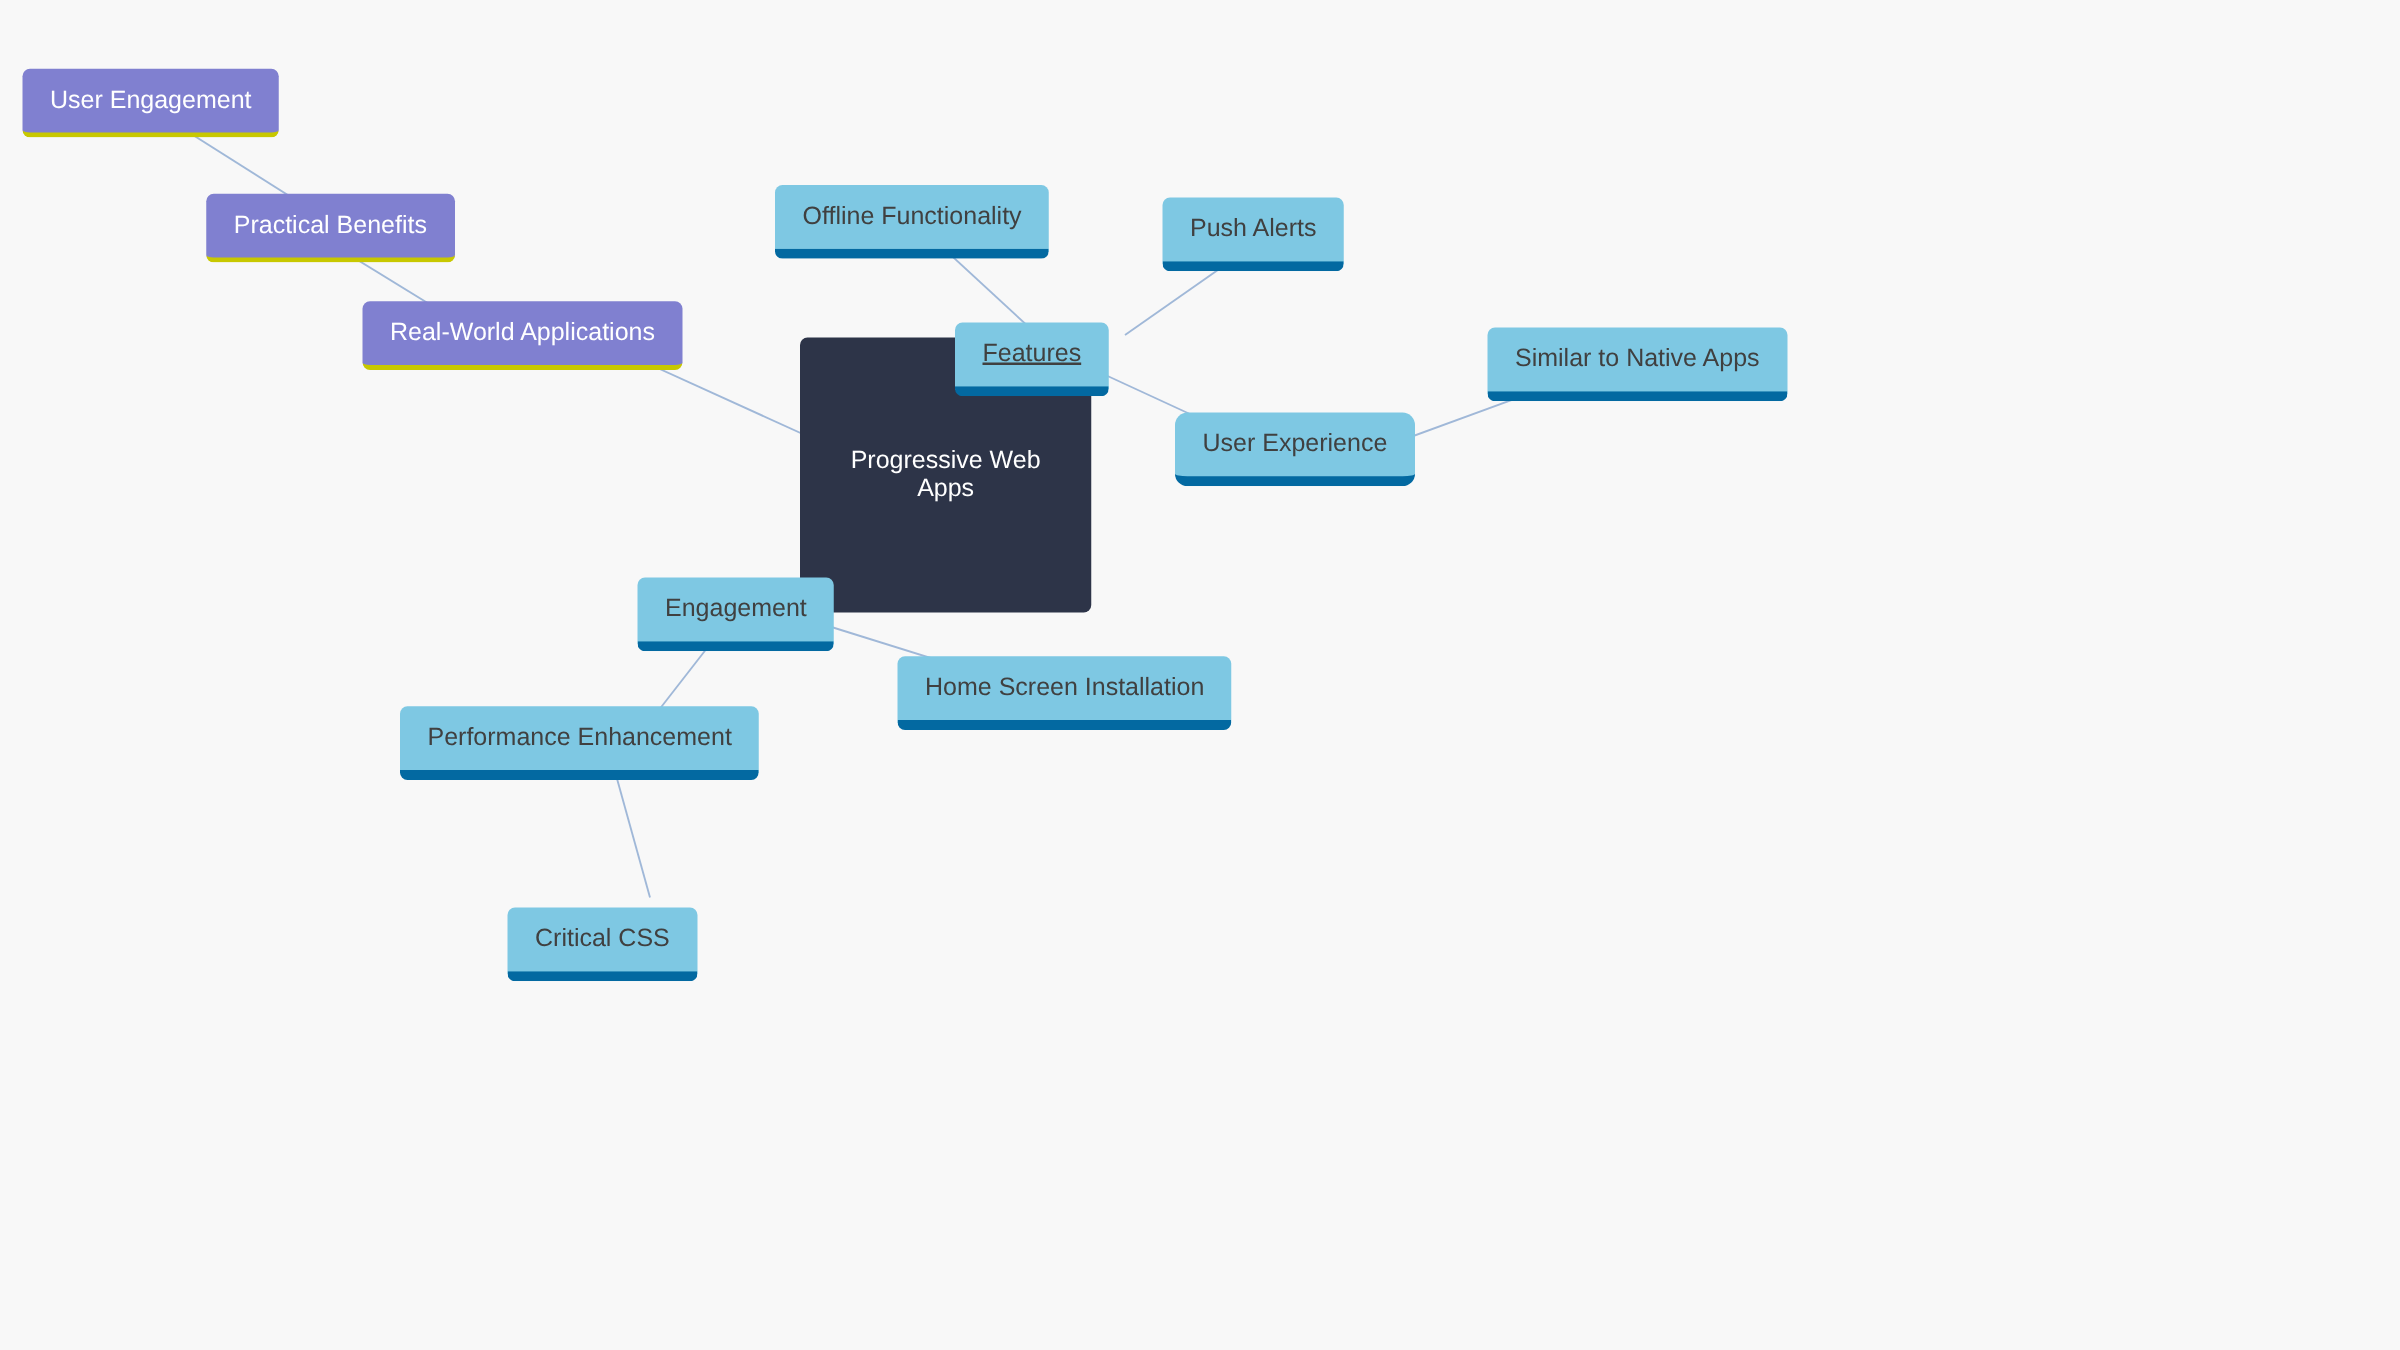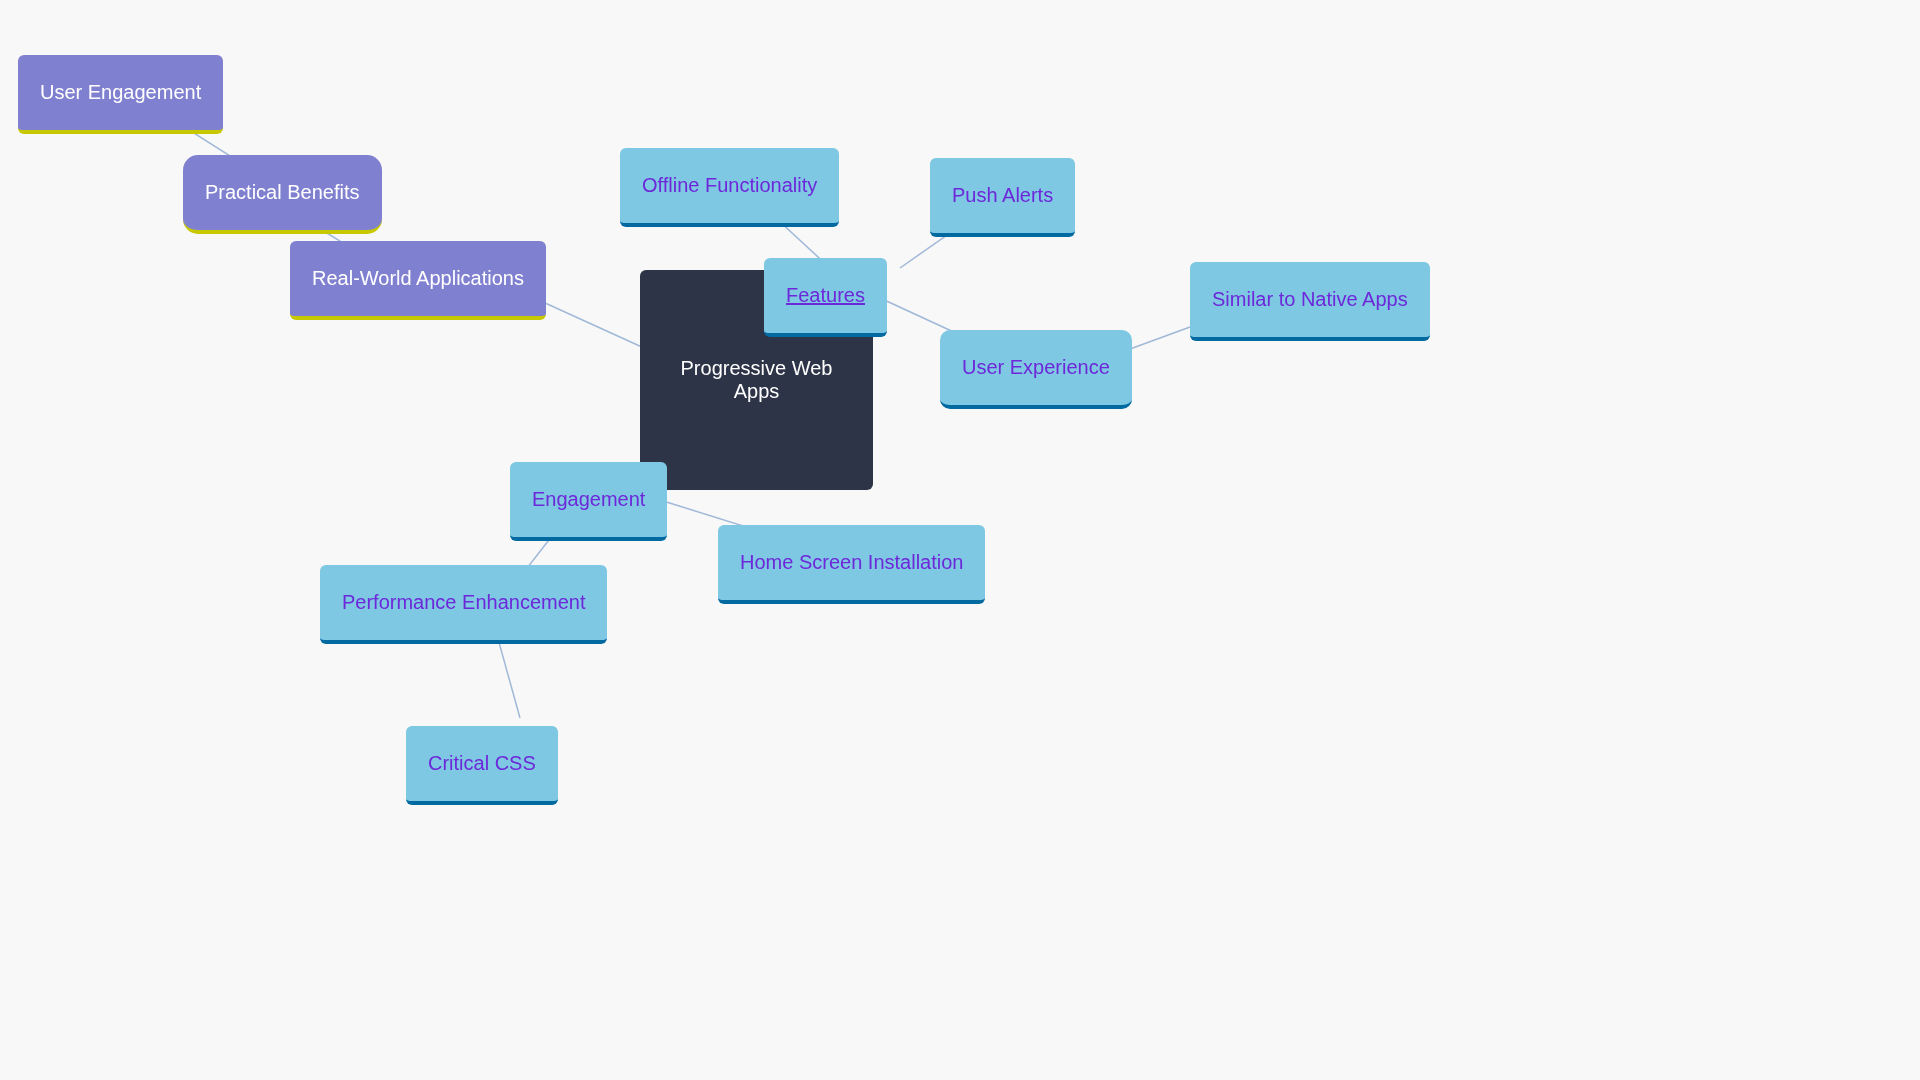--- a/index.html
+++ b/index.html
@@ -34,51 +34,50 @@
       font-size: 22px;
       font-weight: 400;
       left: 640px;
       top: 270px;
       z-index: 10;
     }
 
     .node {
       position: absolute;
       border-radius: 6px;
-      padding: 26px 22px;
+      padding: 14px 22px;
       font-size: 20px;
       font-weight: 400;
       z-index: 10;
       display: flex;
       align-items: center;
       justify-content: center;
       text-align: center;
     }
 
     .node-blue {
       background: #7ec8e3;
-      color: #6d28d9;
-      border-bottom: 4px solid #0369a1;
+      color: #404040;
+      border-bottom: 8px solid #0369a1;
     }
 
     .node-purple {
       background: #8080d0;
       color: #fff;
       border-bottom: 4px solid #c8c800;
     }
 
     
     #node-user-engagement {
       left: 18px;
       top: 55px;
     }
     #node-practical-benefits {
-      left: 183px;
+      left: 165px;
       top: 155px;
-      border-radius: 15px;
     }
     #node-real-world {
       left: 290px;
       top: 241px;
     }
     #node-offline {
       left: 620px;
       top: 148px;
     }
     #node-push-alerts {

